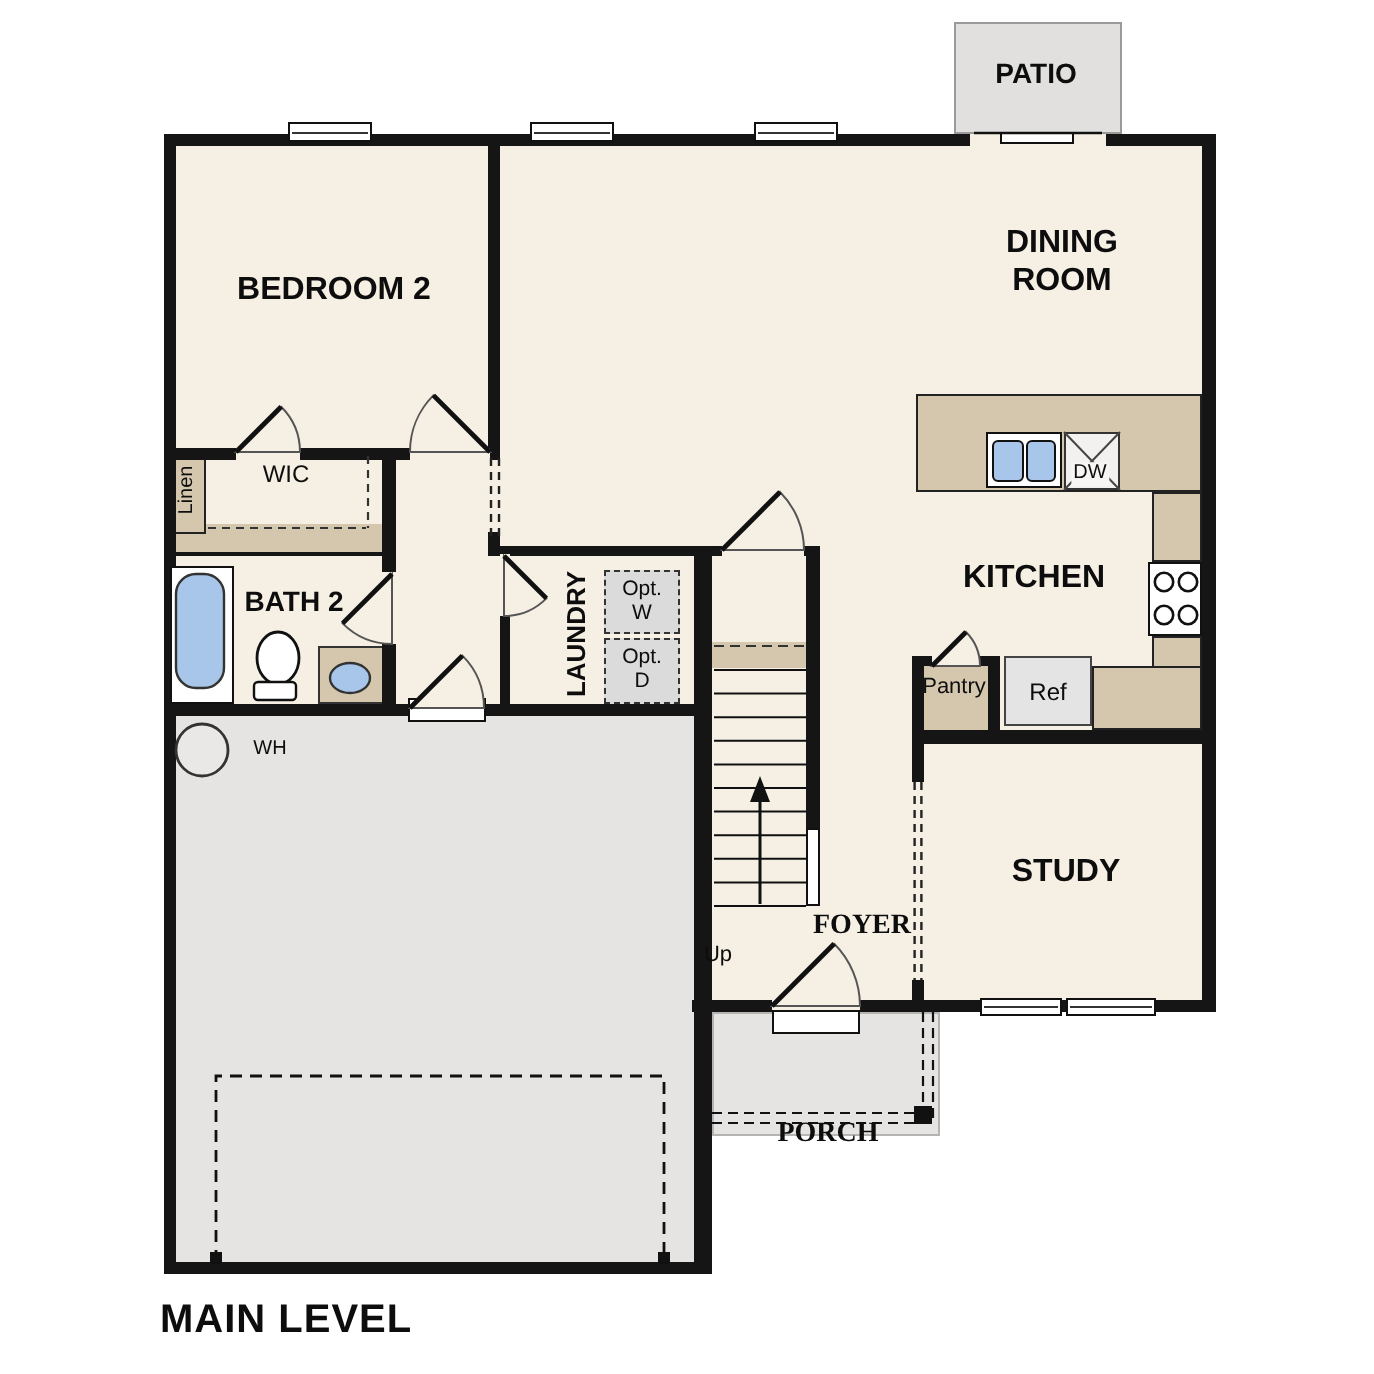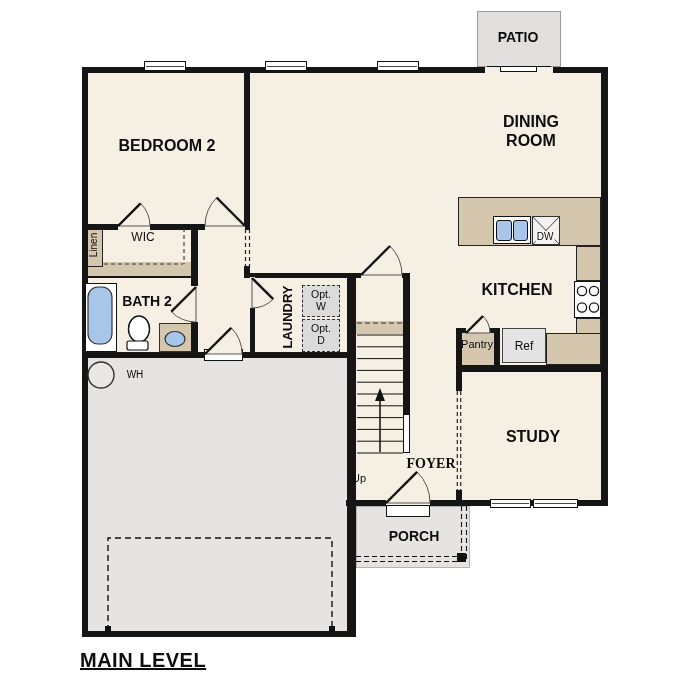--- a/index.html
+++ b/index.html
@@ -180,27 +180,27 @@
 
     <circle cx="101" cy="375" r="13" fill="#e9e8e6" stroke="#333" stroke-width="1.4"></circle>
   </svg>
 
   <div class="lbl b" style="left:518px;top:37px;font-size:14px;">PATIO</div>
   <div class="lbl b wrap" style="left:531px;top:132px;font-size:16px;width:80px;">DINING ROOM</div>
   <div class="lbl b" style="left:167px;top:146px;font-size:16px;">BEDROOM 2</div>
   <div class="lbl b" style="left:517px;top:290px;font-size:16px;">KITCHEN</div>
   <div class="lbl b" style="left:533px;top:437px;font-size:16px;">STUDY</div>
   <div class="lbl b" style="left:431px;top:464px;font-size:14px;font-family:Liberation Serif, serif;">FOYER</div>
-  <div class="lbl b" style="left:414px;top:536px;font-size:14px;">PORCH</div>
+  <div class="lbl b" style="left:414px;top:568px;font-size:14px;font-family:Liberation Serif, serif;">PORCH</div>
   <div class="lbl b" style="left:147px;top:301px;font-size:14px;">BATH 2</div>
   <div class="lbl b rot" style="left:288px;top:317px;font-size:13px;">LAUNDRY</div>
   <div class="lbl" style="left:143px;top:226px;font-size:12px;margin-top:11px;">WIC</div>
   <div class="lbl rot" style="left:94px;top:245px;font-size:10px;">Linen</div>
   <div class="lbl" style="left:477px;top:344px;font-size:11px;">Pantry</div>
   <div class="lbl" style="left:524px;top:346px;font-size:12px;">Ref</div>
   <div class="lbl" style="left:545px;top:237px;font-size:10px;background:#f6f5f3;padding:0 1px;">DW</div>
   <div class="lbl" style="left:101px;top:375px;font-size:10px;margin-left:34px;">WH</div>
   <div class="lbl" style="left:359px;top:460px;font-size:11px;margin-top:18px;">Up</div>
   <div class="lbl wrap" style="left:321px;top:301px;font-size:10.5px;width:30px;line-height:1.1;">Opt. W</div>
   <div class="lbl wrap" style="left:321px;top:335px;font-size:10.5px;width:30px;line-height:1.1;">Opt. D</div>
-  <div class="abs b" style="left:80px;top:649px;font-size:20px;font-weight:bold;letter-spacing:0.5px;text-decoration:underline;">MAIN LEVEL</div>
+  <div class="abs b" style="left:80px;top:649px;font-size:20px;font-weight:bold;letter-spacing:0.5px;">MAIN LEVEL</div>
 
 </div>
 
 </body></html>

